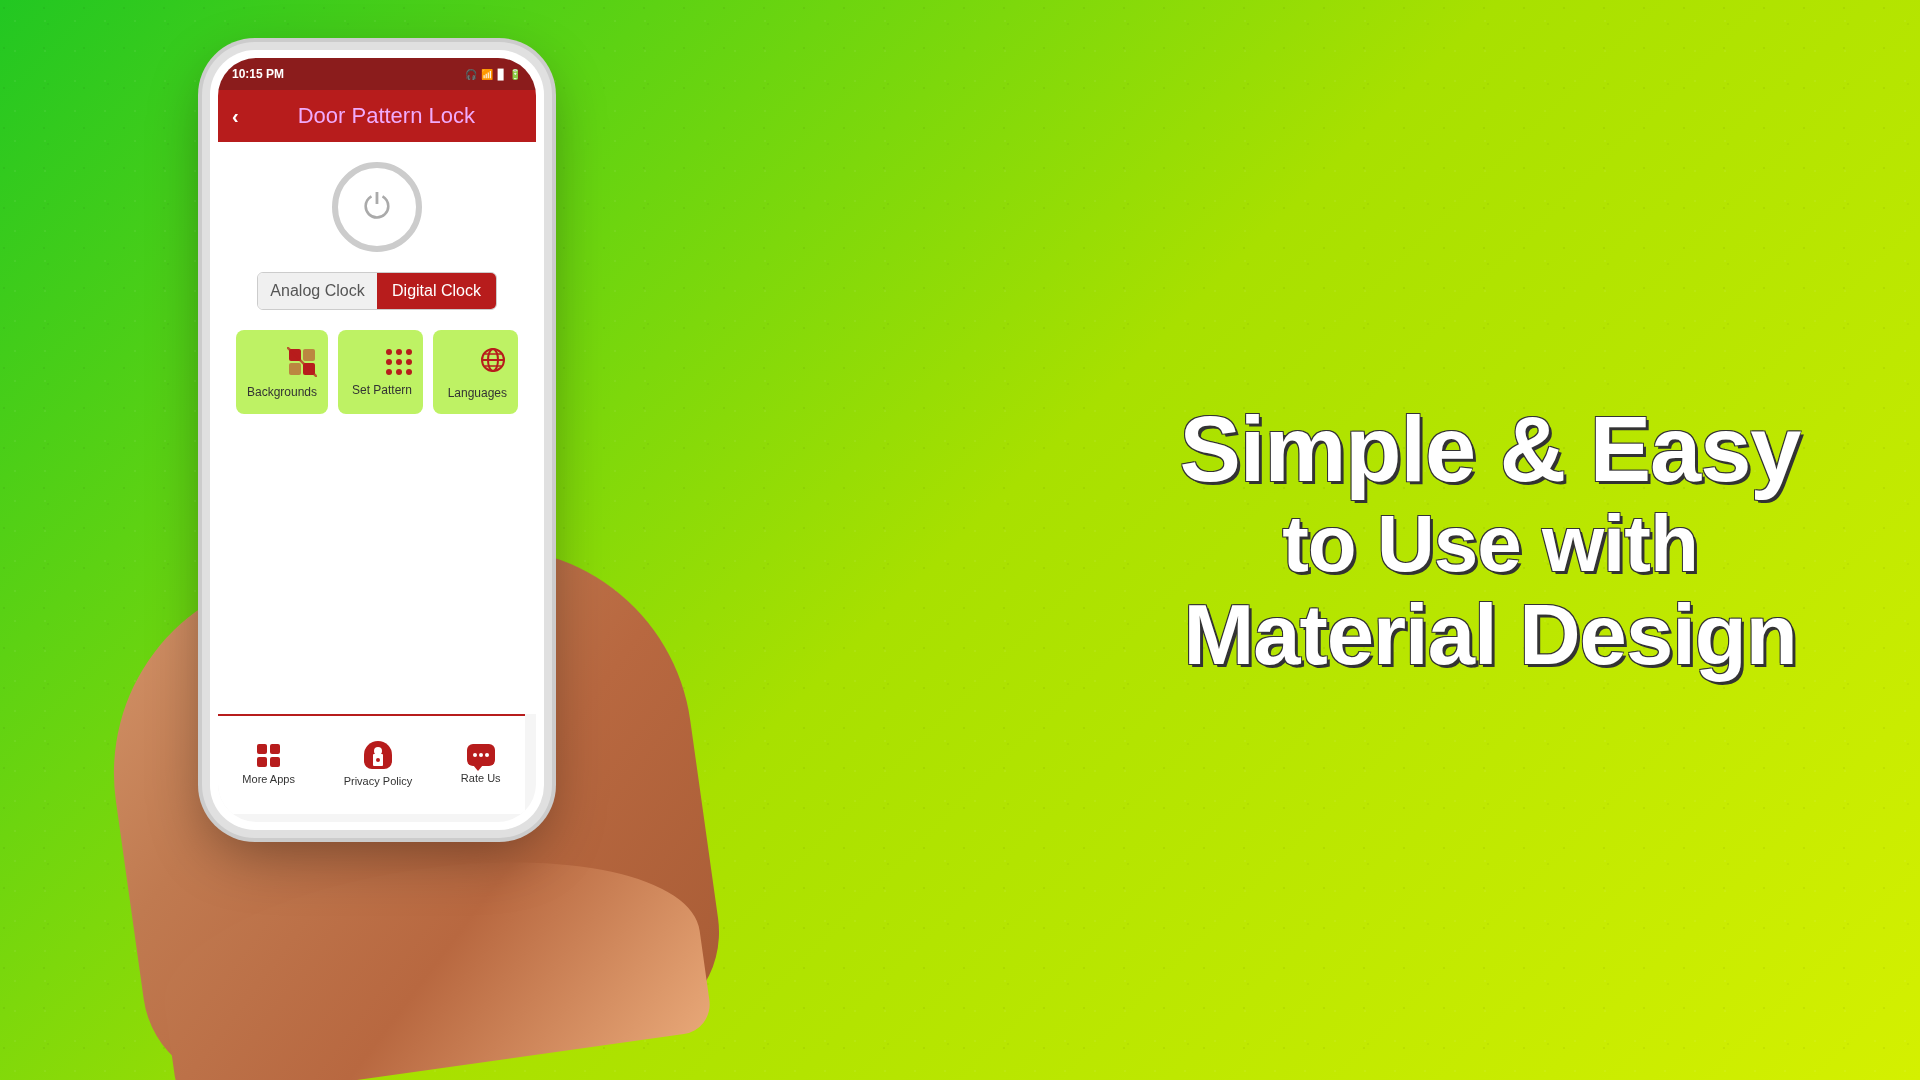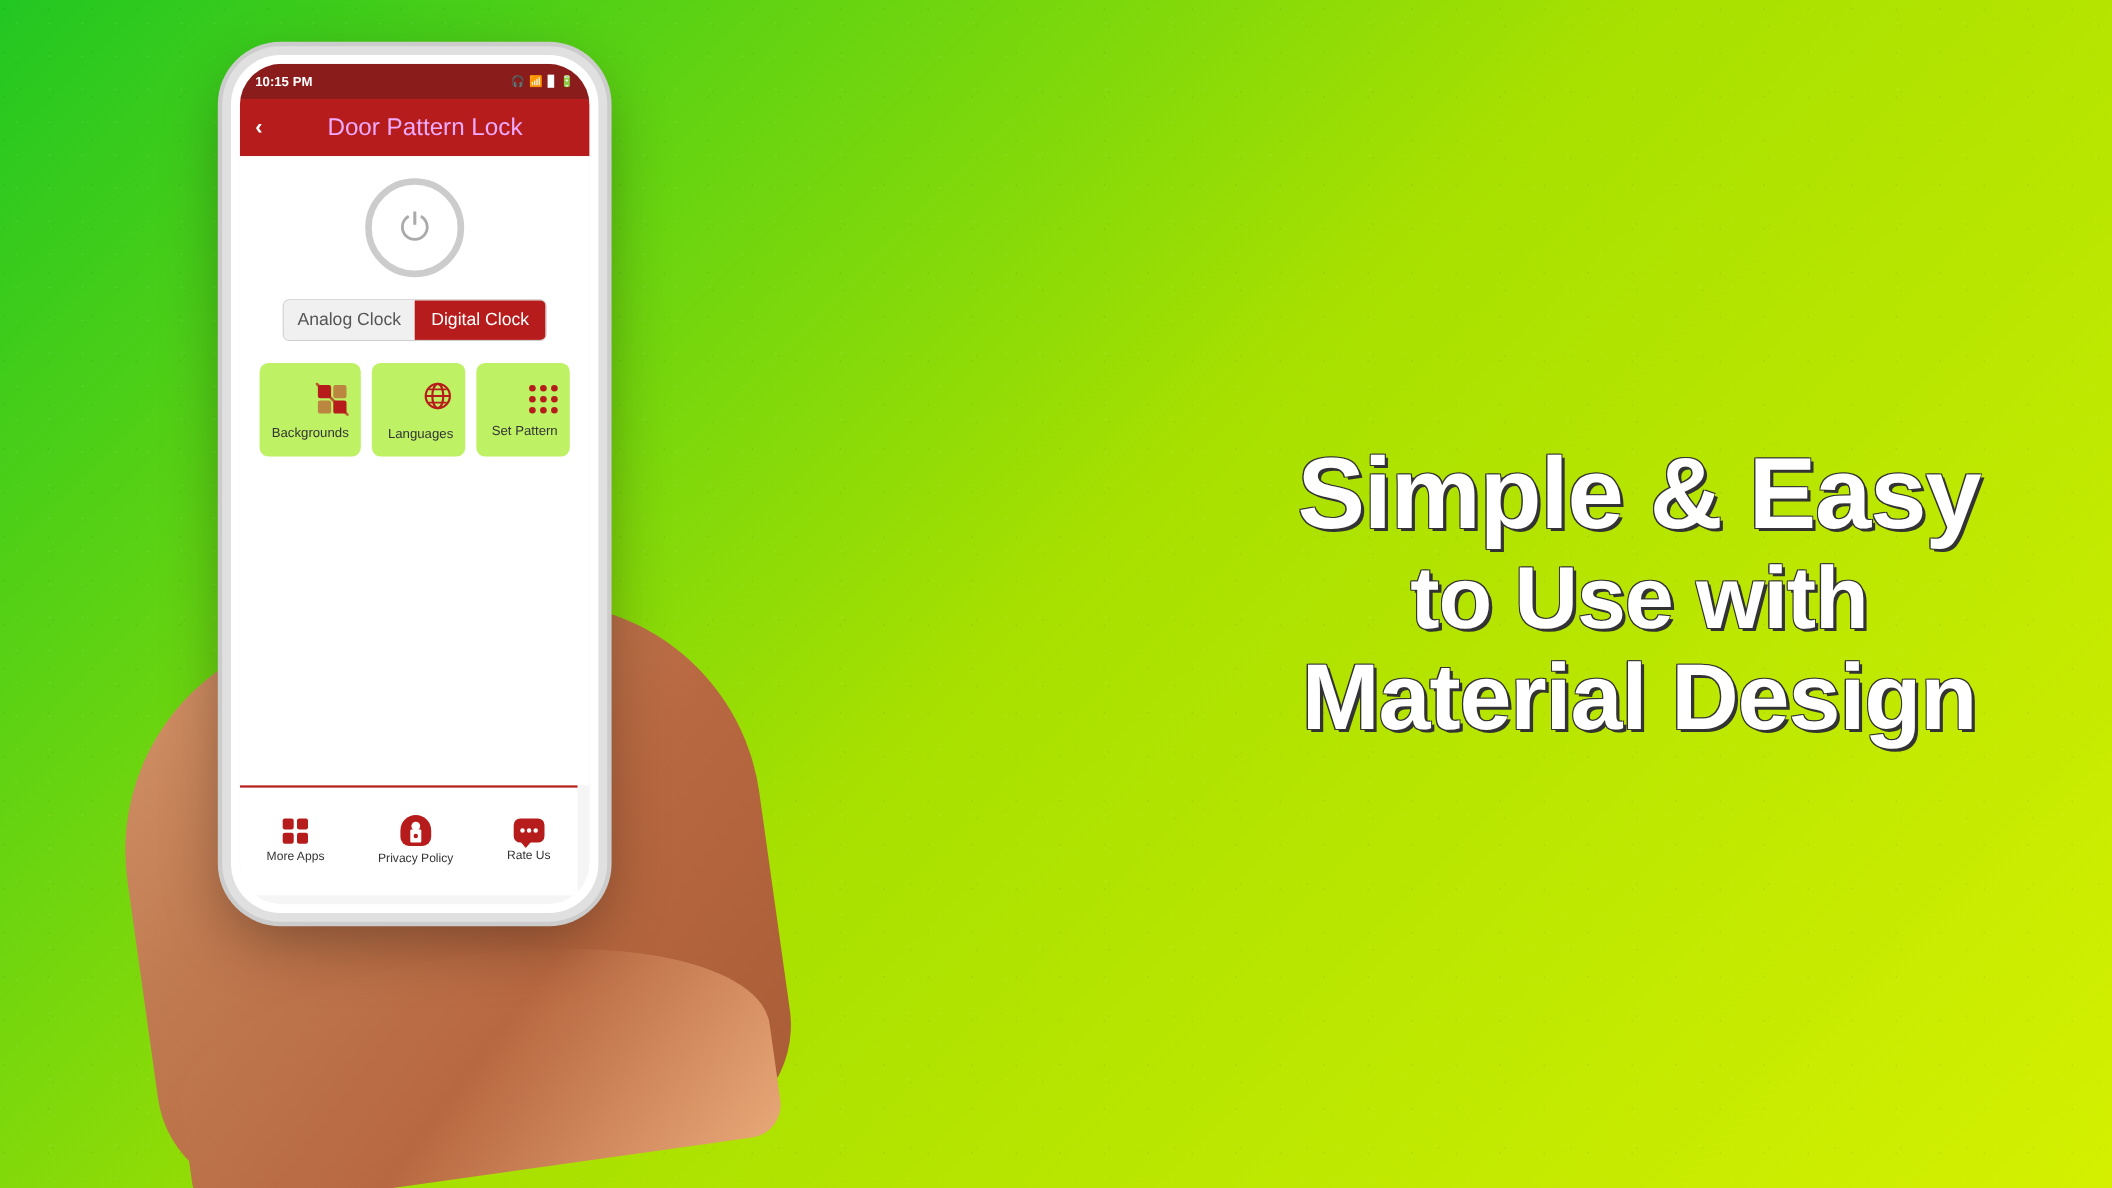--- a/index.html
+++ b/index.html
@@ -448,50 +448,50 @@
                 <svg width="30" height="30" viewBox="0 0 30 30">
                   <rect x="2" y="2" width="12" height="12" rx="2" fill="#b71c1c"></rect>
                   <rect x="16" y="2" width="12" height="12" rx="2" fill="#b71c1c" opacity="0.5"></rect>
                   <rect x="2" y="16" width="12" height="12" rx="2" fill="#b71c1c" opacity="0.5"></rect>
                   <rect x="16" y="16" width="12" height="12" rx="2" fill="#b71c1c"></rect>
 
                   <line x1="0" y1="0" x2="30" y2="30" stroke="#b71c1c" stroke-width="2.5" opacity="0.7"></line>
                 </svg>
               </div>
               <span class="menu-label">Backgrounds</span>
-            </div>
-
-            <div class="menu-item">
-              <div>
-                <svg class="globe-svg" viewBox="0 0 28 28">
-                  <circle cx="14" cy="14" r="11" stroke="#b71c1c" stroke-width="2" fill="none"></circle>
-                  <ellipse cx="14" cy="14" rx="5" ry="11" stroke="#b71c1c" stroke-width="2" fill="none"></ellipse>
-                  <line x1="3" y1="14" x2="25" y2="14" stroke="#b71c1c" stroke-width="2"></line>
-                  <line x1="6" y1="8" x2="22" y2="8" stroke="#b71c1c" stroke-width="1.5"></line>
-                  <line x1="6" y1="20" x2="22" y2="20" stroke="#b71c1c" stroke-width="1.5"></line>
-                </svg>
-              </div>
-              <span class="menu-label">Languages</span>
             </div>
 
             <div class="menu-item">
               <div class="dot-grid">
                 <div class="dot"></div>
                   <div class="dot"></div>
                   <div class="dot"></div>
                 <div class="dot"></div>
                   <div class="dot"></div>
                   <div class="dot"></div>
                 <div class="dot"></div>
                   <div class="dot"></div>
                   <div class="dot"></div>
               </div>
               <span class="menu-label">Set Pattern</span>
             </div>
 
+            <div class="menu-item">
+              <div>
+                <svg class="globe-svg" viewBox="0 0 28 28">
+                  <circle cx="14" cy="14" r="11" stroke="#b71c1c" stroke-width="2" fill="none"></circle>
+                  <ellipse cx="14" cy="14" rx="5" ry="11" stroke="#b71c1c" stroke-width="2" fill="none"></ellipse>
+                  <line x1="3" y1="14" x2="25" y2="14" stroke="#b71c1c" stroke-width="2"></line>
+                  <line x1="6" y1="8" x2="22" y2="8" stroke="#b71c1c" stroke-width="1.5"></line>
+                  <line x1="6" y1="20" x2="22" y2="20" stroke="#b71c1c" stroke-width="1.5"></line>
+                </svg>
+              </div>
+              <span class="menu-label">Languages</span>
+            </div>
+
           </div>
 
         </div>
 
         <div class="bottom-nav">
 
           <div class="nav-item">
             <div class="apps-grid">
               <div class="apps-dot"></div>
                 <div class="apps-dot"></div>

